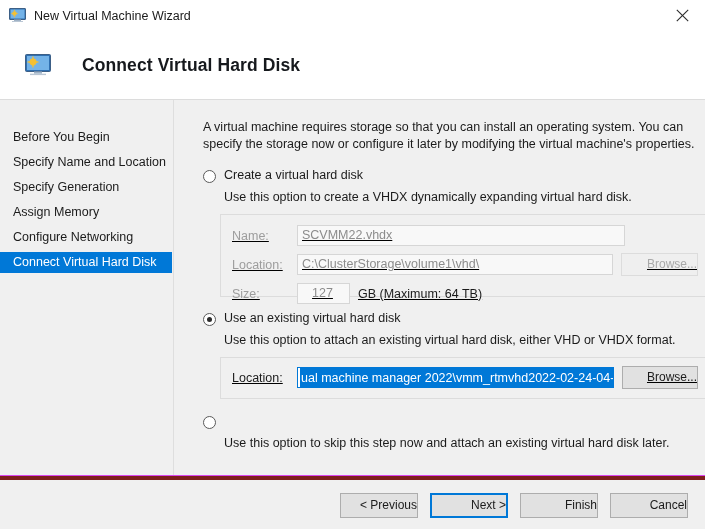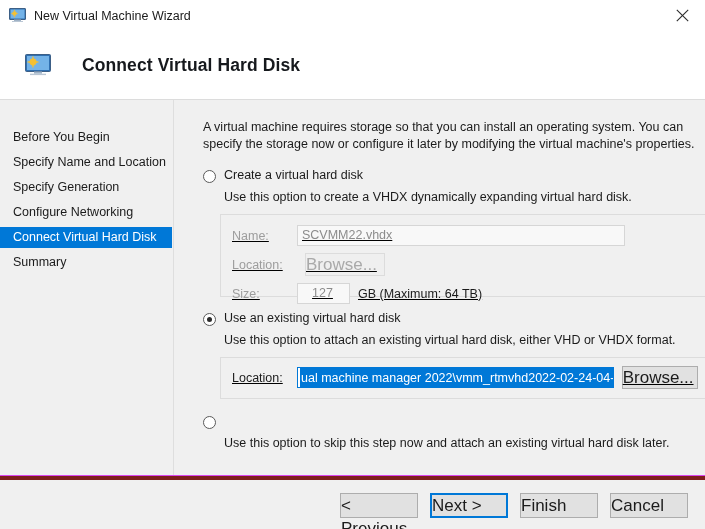--- a/index.html
+++ b/index.html
@@ -237,25 +237,25 @@
   .tb-existing .sel {
     background: #0078d7;
     color: #ffffff;
     display: inline-block;
     padding: 1px 1px;
   }
 
   .btn {
     box-sizing: border-box;
     font-family: "Liberation Sans", sans-serif;
-    font-size: 17px;
+    font-size: 12px;
     background: #e1e1e1;
     border: 1px solid #adadad;
     color: #1b1b1b;
-    text-align: left;
+    text-align: right;
     cursor: default;
     line-height: 21px;
     height: 23px;
   }
   .btn.disabled {
     background: #efefef;
     border-color: #dcdcdc;
     color: #a9a9a9;
   }
   .browse-create {
@@ -341,43 +341,44 @@
     </span>
     <span class="header-title">Connect Virtual Hard Disk</span>
   </div>
 
   <div class="body-area">
 
     <div class="sidebar">
       <div class="nav-item">Before You Begin</div>
       <div class="nav-item">Specify Name and Location</div>
       <div class="nav-item">Specify Generation</div>
+      <div class="nav-item">Assign Memory</div>
       <div class="nav-item">Configure Networking</div>
       <div class="nav-item selected">Connect Virtual Hard Disk</div>
-      <div class="nav-item">Summary</div>
     </div>
 
     <div class="content">
 
       <div class="intro">A virtual machine requires storage so that you can install an operating system. You can specify the storage now or configure it later by modifying the virtual machine's properties.</div>
 
       <div class="option-block">
         <div class="radio-row">
           <span class="radio"></span>
           <span class="radio-label">Create a virtual hard disk</span>
         </div>
         <div class="option-desc">Use this option to create a VHDX dynamically expanding virtual hard disk.</div>
 
         <div class="groupbox gb-create">
           <div class="field-row">
             <span class="field-label">Name:</span>
             <div class="textbox tb-name">SCVMM22.vhdx</div>
           </div>
           <div class="field-row">
             <span class="field-label">Location:</span>
+            <div class="textbox tb-location">C:\ClusterStorage\volume1\vhd\</div>
             <div class="btn disabled browse-create">Browse...</div>
           </div>
           <div class="field-row">
             <span class="field-label">Size:</span>
             <div class="textbox tb-size">127</div>
             <span class="size-suffix">GB (Maximum: 64 TB)</span>
           </div>
         </div>
       </div>
 

